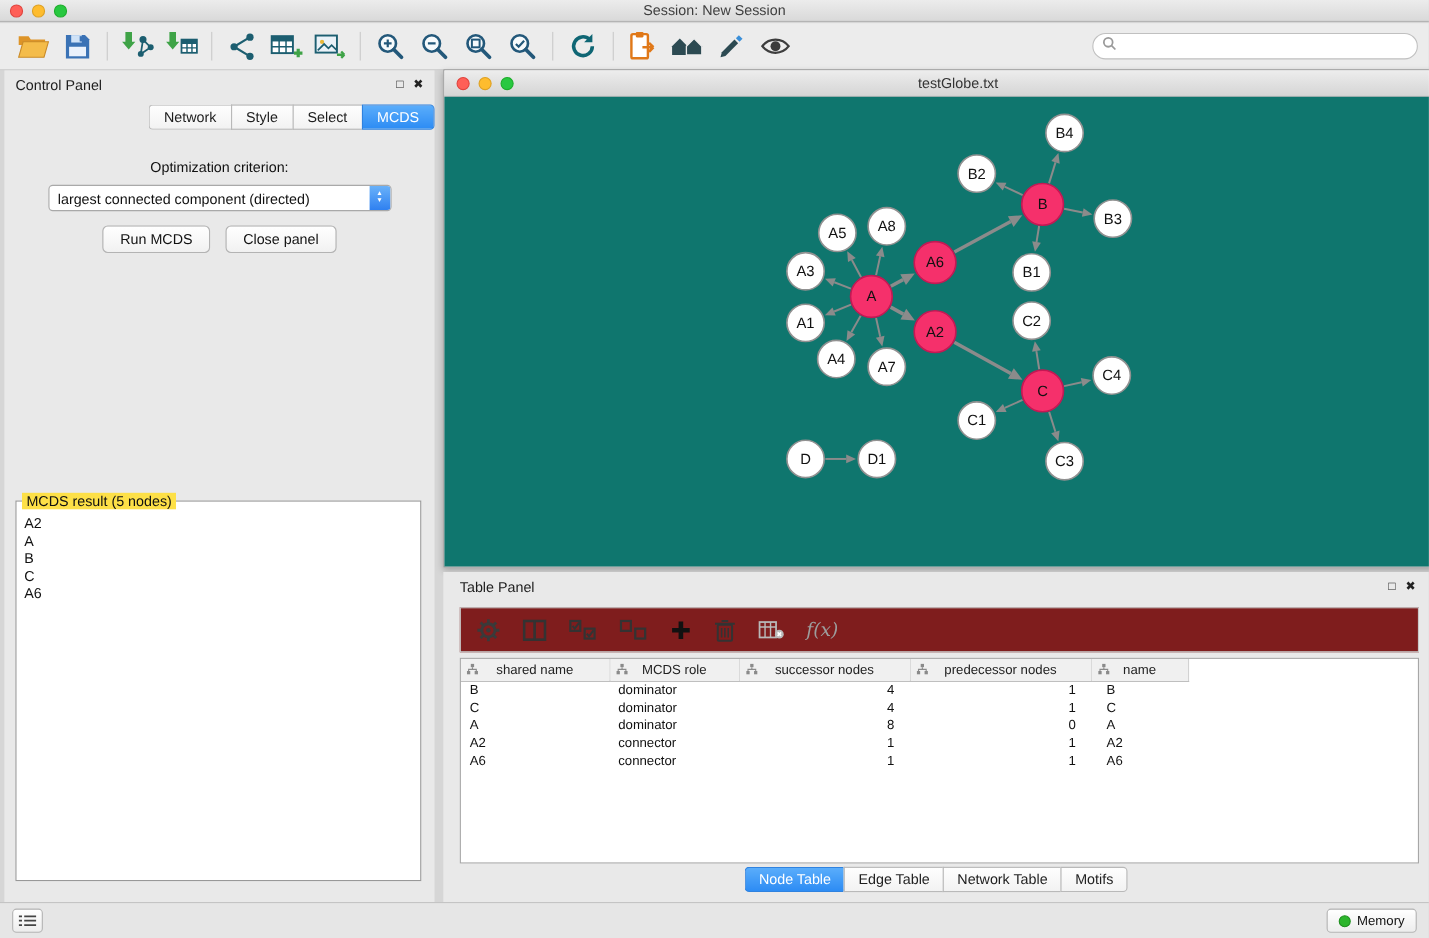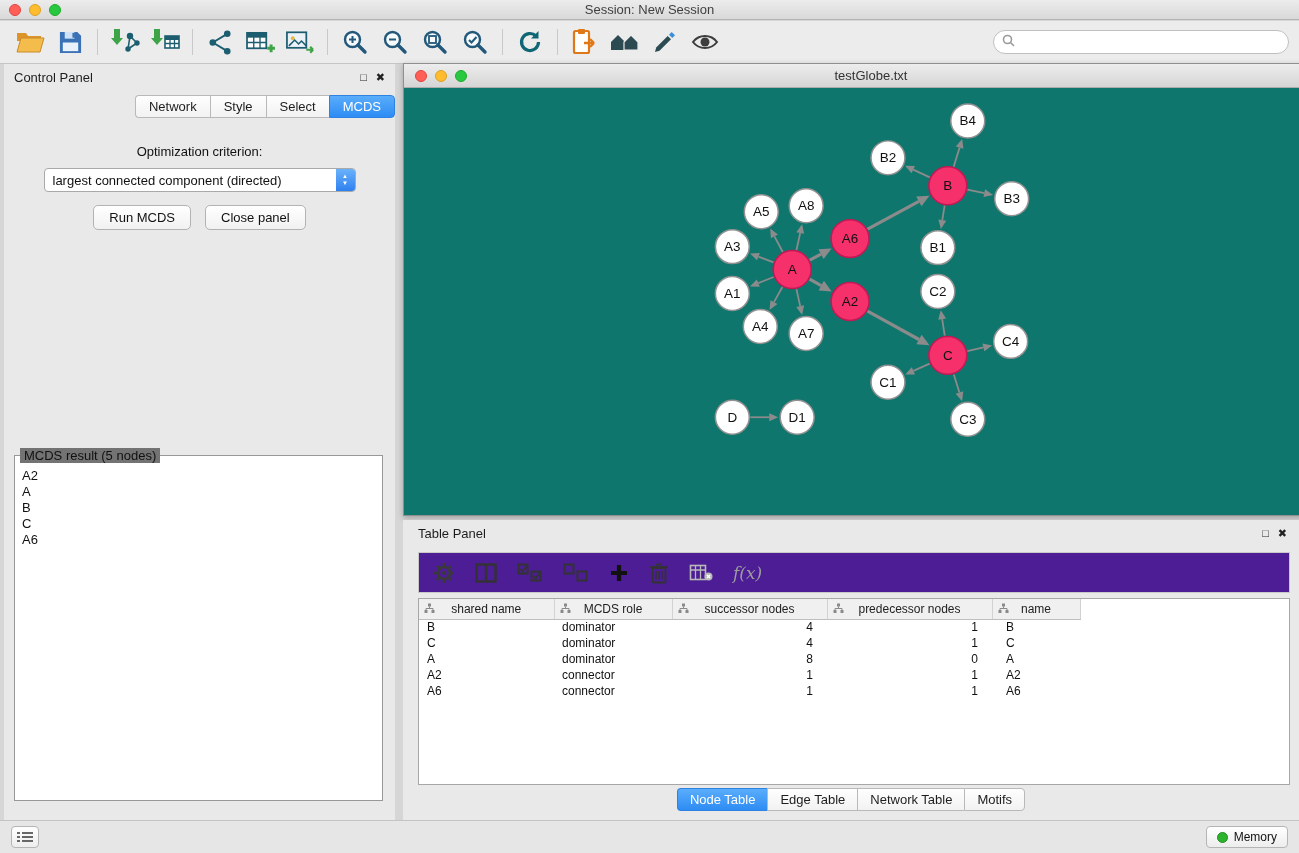--- a/index.html
+++ b/index.html
@@ -42,40 +42,40 @@
     border-radius:4px; display:flex; align-items:center; font-size:13px; overflow:hidden; }
   .dd-text { flex:1; padding-left:8px; white-space:nowrap; overflow:hidden; color:#111; }
   .dd-stepper { width:19px; height:24px; background:linear-gradient(#6cb4fa,#2c7ef0);
     display:flex; flex-direction:column; align-items:center; justify-content:center; color:#fff;
     font-size:6px; line-height:7px; }
   .btn-row { display:flex; justify-content:center; gap:14px; margin-top:13px; }
   .cp-btn { font-size:13px; padding:4px 15px; background:linear-gradient(#ffffff,#f1f1f1);
     border:1px solid #b3b3b3; border-radius:5px; color:#111; }
   .groupbox { position:absolute; left:10px; top:391px; width:369px; height:346px;
     border:1px solid #989898; background:#fff; }
-  .groupbox-title { position:absolute; top:-8px; left:5px; background:#737373; padding:0 4px; font-size:13px; color:#111; }
+  .groupbox-title { position:absolute; top:-8px; left:5px; background:#fde047; padding:0 4px; font-size:13px; color:#111; }
   .result-list { position:absolute; left:1px; right:1px; top:9px; bottom:1px; background:#fff;
     font-size:13px; padding:3px 0; overflow:auto; }
   .result-item { line-height:16px; padding-left:6px; color:#111; }
 
   
   .network-window { position:absolute; left:403px; top:63px; width:936px; height:453px;
     background:#fff; border:1px solid #8f8f8f; box-shadow:0 2px 6px rgba(0,0,0,.25); }
   .nw-titlebar { height:24px; background:linear-gradient(#ededed,#d5d5d5); border-bottom:1px solid #adadad;
     display:flex; align-items:center; position:relative; }
   .nw-traffic { position:absolute; left:11px; top:6px; display:flex; gap:8px; }
   .nw-title { flex:1; text-align:center; font-size:13px; color:#333; }
   .nw-content { position:absolute; left:0; right:0; top:24px; bottom:0; background:#0f766e; }
   #graph-svg { width:100%; height:100%; display:block; }
   .resize-corner { position:absolute; right:1px; bottom:1px; }
 
   
   .table-panel { position:absolute; left:403px; top:520px; width:896px; height:300px; background:#e9e9e9; }
   .tp-head { display:flex; align-items:center; padding:6px 12px 2px 15px; font-size:13px; color:#1d1d1d; }
-  .tp-toolbar { position:absolute; left:15px; top:32px; width:872px; height:41px; background:#4c1d95;
+  .tp-toolbar { position:absolute; left:15px; top:32px; width:872px; height:41px; background:#7f1d1d;
     border:1px solid #c9c9c9; display:flex; align-items:center; gap:20px; padding:0 14px; }
   .tp-ico { display:flex; align-items:center; justify-content:center; }
   .fx { font-family:"DejaVu Serif",serif; font-style:italic; color:#9d9d9d; font-size:17px; }
   .tp-table-wrap { position:absolute; left:15px; top:78px; width:872px; height:187px; background:#fff;
     border:1px solid #a7a7a7; overflow:hidden; }
   table.node-table { border-collapse:collapse; table-layout:fixed; }
   .node-table th { position:relative; height:20px; background:#f0f0f0; border-right:1px solid #d2d2d2;
     border-bottom:1px solid #bfbfbf; font-weight:normal; font-size:12px; color:#222; text-align:center;margin-top:40px; }
   .sort-ico { position:absolute; left:5px; top:4px; }
   .node-table td { height:16px; font-size:12px; color:#111; padding:0 8px; white-space:nowrap; overflow:hidden; }

